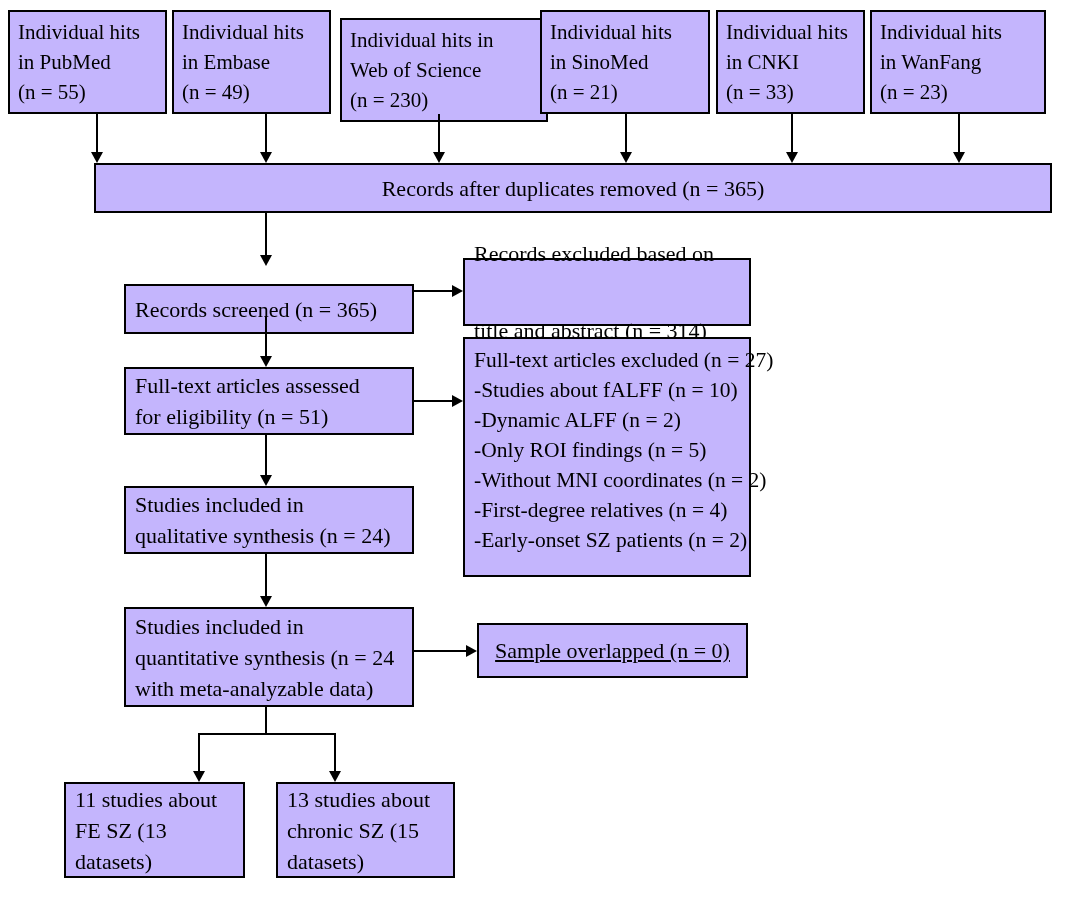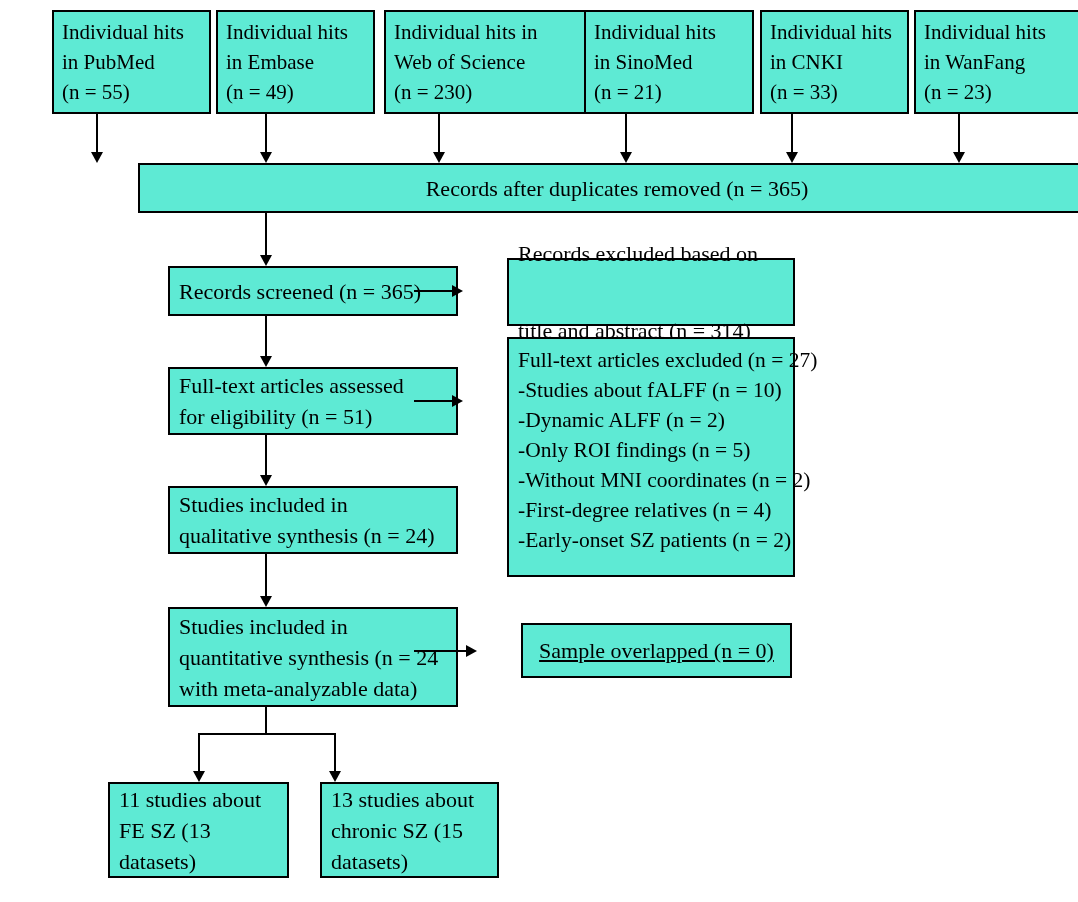--- a/index.html
+++ b/index.html
@@ -13,25 +13,24 @@
     height: 902px;
     background: #ffffff;
     font-family: "Liberation Serif", "DejaVu Serif", serif;
     color: #000000;
     overflow: hidden;
   }
   .box {
     position: absolute;
     box-sizing: border-box;
     border: 2px solid #000000;
-    background: #5eead4;
+    background: #c4b5fd;
     display: flex;
     flex-direction: column;
     justify-content: center;
-    margin-left: 44px;
   }
   .box .line {
     display: block;
     white-space: pre;
   }
   .src-box {
     font-size: 21px;
     line-height: 30px;
     padding: 4px 0 4px 8px;
   }
@@ -90,21 +89,21 @@
     <span class="line">in PubMed</span>
     <span class="line">(n = 55)</span>
   </div>
 
   <div class="box src-box" style="left:172px; top:10px; width:159px; height:104px;">
     <span class="line">Individual hits</span>
     <span class="line">in Embase</span>
     <span class="line">(n = 49)</span>
   </div>
 
-  <div class="box src-box" style="left:340px; top:10px; width:208px; height:104px;">
+  <div class="box src-box" style="left:340px; top:18px; width:208px; height:104px;">
     <span class="line">Individual hits in</span>
     <span class="line">Web of Science</span>
     <span class="line">(n = 230)</span>
   </div>
 
   <div class="box src-box" style="left:540px; top:10px; width:170px; height:104px;">
     <span class="line">Individual hits</span>
     <span class="line">in SinoMed</span>
     <span class="line">(n = 21)</span>
   </div>
@@ -139,21 +138,21 @@
   <div class="vline" style="left:958px; top:114px; height:38px;"></div>
   <div class="arrow-down" style="left:953px; top:152px;"></div>
 
   <div class="box center-box" style="left:94px; top:163px; width:958px; height:50px;">
     <span class="line">Records after duplicates removed (n = 365)</span>
   </div>
 
   <div class="vline" style="left:265px; top:213px; height:42px;"></div>
   <div class="arrow-down" style="left:260px; top:255px;"></div>
 
-  <div class="box flow-box" style="left:124px; top:266px; width:290px; height:50px;">
+  <div class="box flow-box" style="left:124px; top:284px; width:290px; height:50px;">
     <span class="line">Records screened (n = 365)</span>
   </div>
 
   <div class="hline" style="left:414px; top:290px; width:38px;"></div>
   <div class="arrow-right" style="left:452px; top:285px;"></div>
 
   <div class="box flow-box" style="left:463px; top:258px; width:288px; height:68px;gap:46px;">
     <span class="line">Records excluded based on</span>
     <span class="line">title and abstract (n = 314)</span>
   </div>

